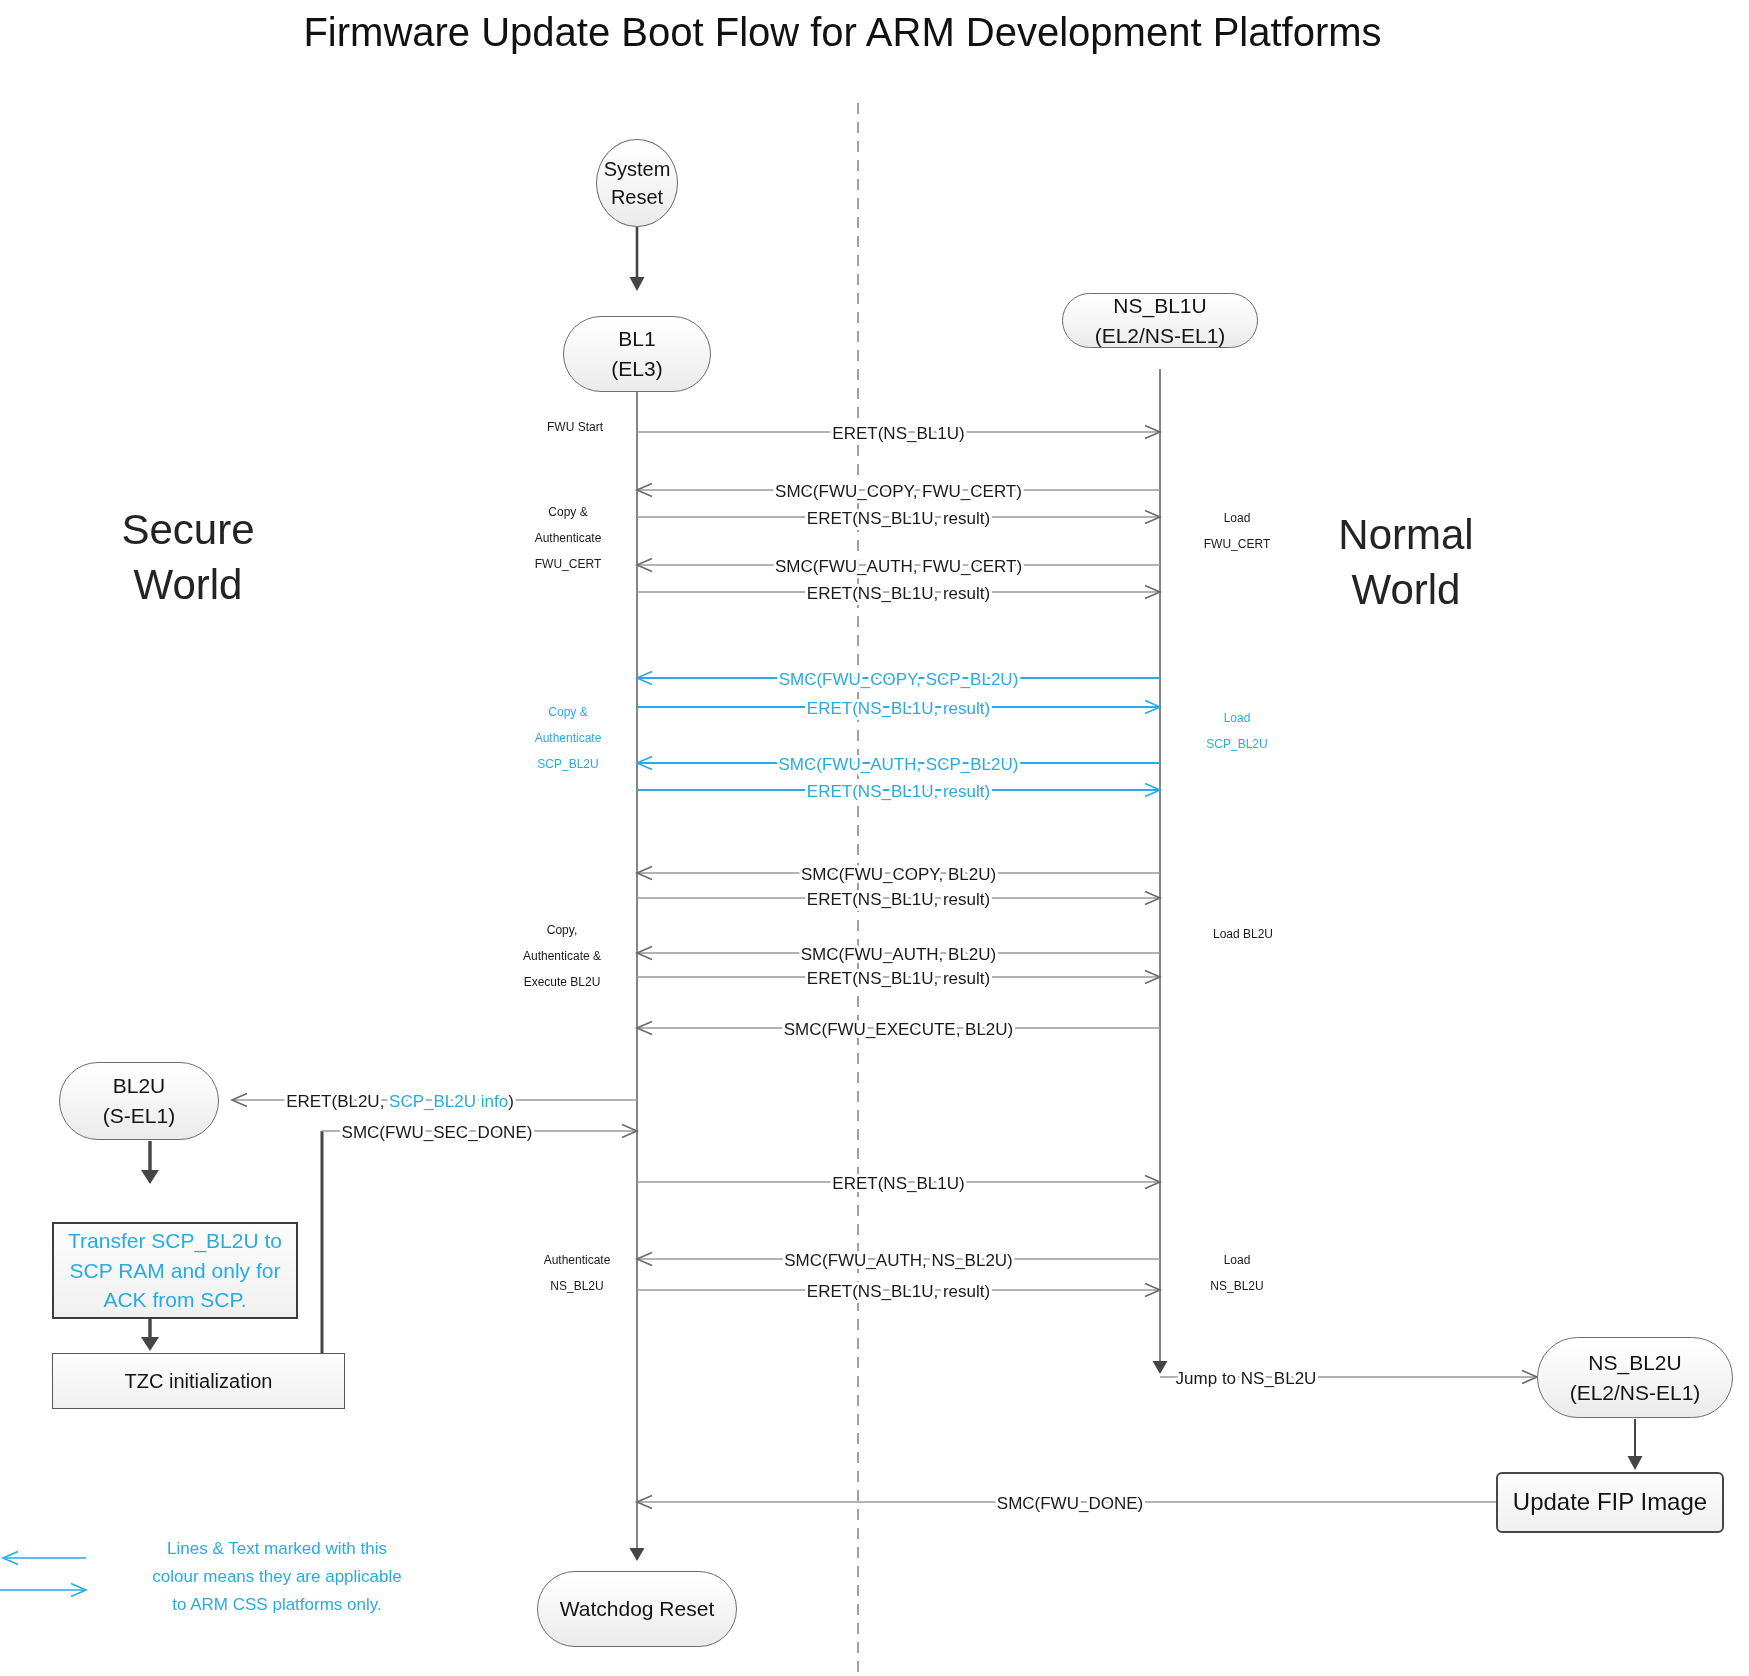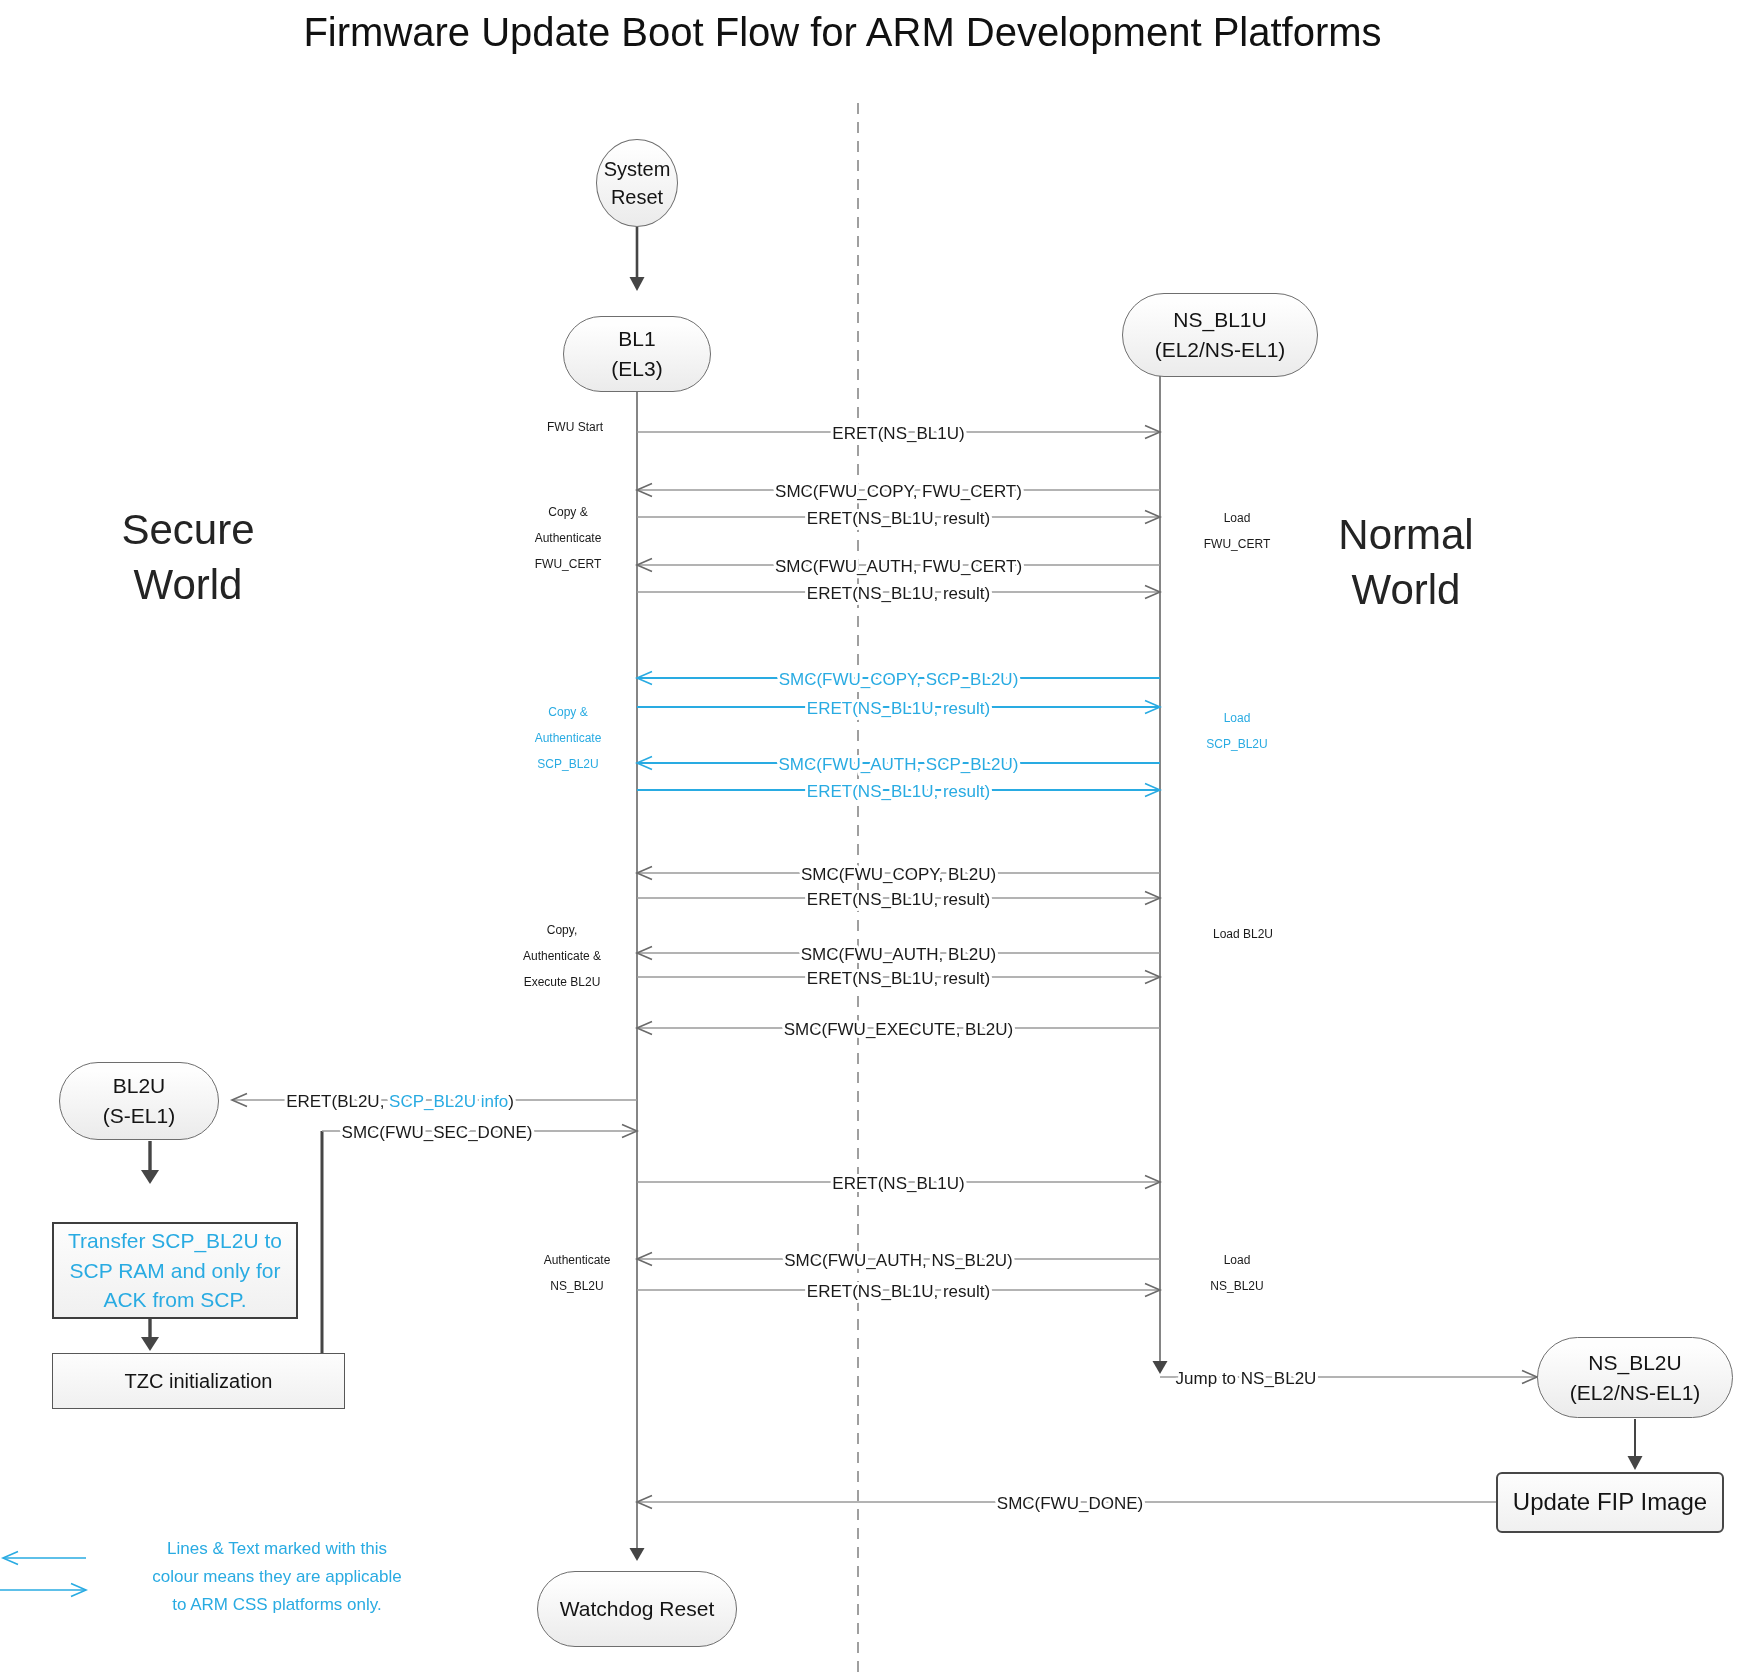--- a/index.html
+++ b/index.html
@@ -229,21 +229,21 @@
       <div>NS_BL2U</div>
     </div>
     <div class="node ellipse" style="left: 596px; top: 139px; width: 82px; height: 88px; font-size: 20px;">
       <div>System</div>
       <div>Reset</div>
     </div>
     <div class="node stadium" style="left: 563px; top: 293px; width: 148px; height: 76px; margin-top: 23px;">
       <div>BL1</div>
       <div>(EL3)</div>
     </div>
-    <div class="node stadium" style="left: 1122px; top: 293px; width: 196px; height: 84px;">
+    <div class="node stadium" style="left: 1062px; top: 293px; width: 196px; height: 55px;">
       <div>NS_BL1U</div>
       <div>(EL2/NS-EL1)</div>
     </div>
     <div class="node stadium" style="left: 59px; top: 1062px; width: 160px; height: 78px;">
       <div>BL2U</div>
       <div>(S-EL1)</div>
     </div>
     <div class="node rect cyan" style="left: 52px; top: 1222px; width: 246px; height: 97px; font-size: 21px; border-width: 2.5px; border-color: rgb(61, 61, 61);">
       <div>Transfer SCP_BL2U to</div>
       <div>SCP RAM and only for</div>

